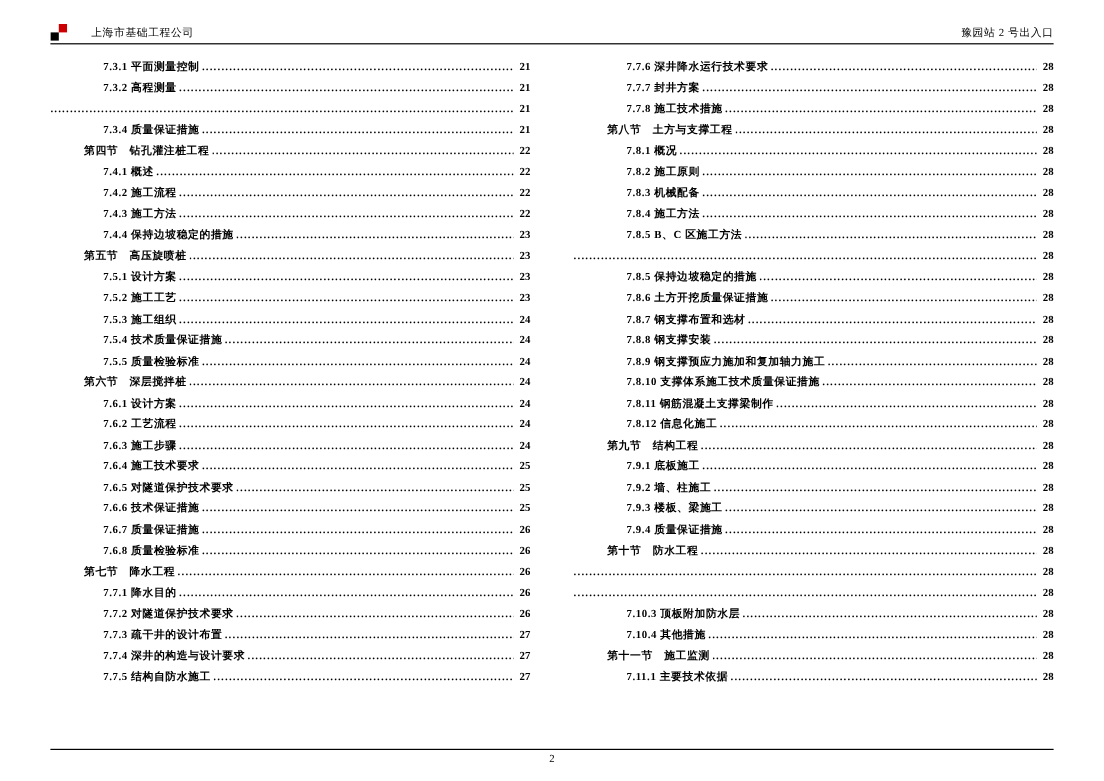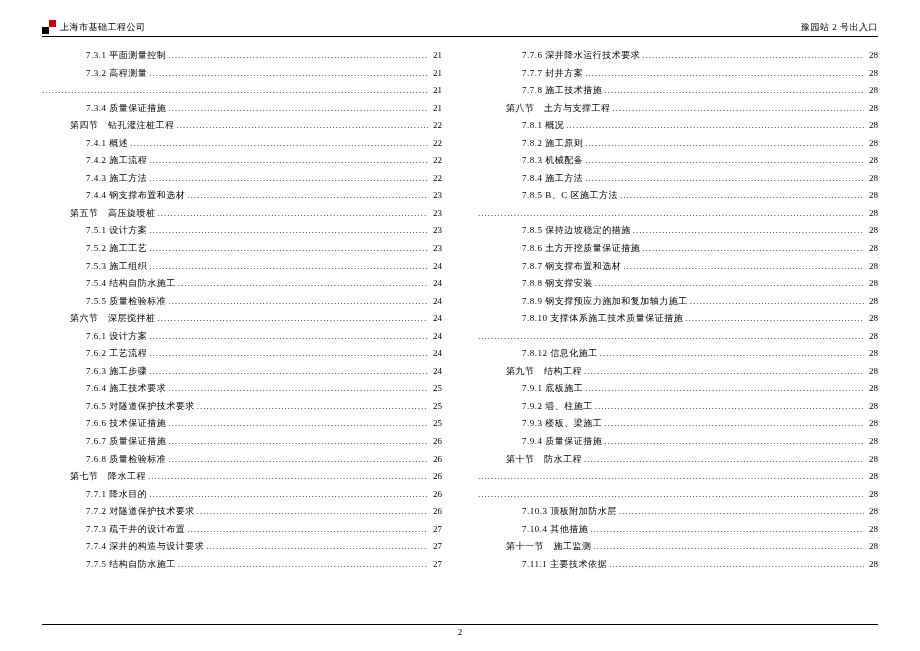--- a/index.html
+++ b/index.html
@@ -20,21 +20,21 @@
     display: flex;
     justify-content: space-between;
     align-items: flex-end;
     border-bottom: 1.5px solid #000;
     padding-bottom: 2px;
     margin-bottom: 10px;
   }
   .header-left {
     display: flex;
     align-items: flex-end;
-    gap: 4px;
+    gap: 20px;
   }
   .logo {
     width: 14px;
     height: 14px;
     position: relative;
     display: inline-block;
   }
   .logo svg { display: block; }
   .company {
     font-size: 9px;
@@ -51,20 +51,21 @@
   .col {
     flex: 1;
     min-width: 0;
   }
   .toc-line {
     display: flex;
     align-items: flex-start;
     white-space: nowrap;
     line-height: 1.95;
     font-size: 9px;
+    font-weight: bold;
   }
   .toc-label {
     flex: 0 0 auto;
     padding-right: 2px;
     letter-spacing: 0.5px;
   }
   .toc-dots {
     flex: 1 1 auto;
     overflow: hidden;
     letter-spacing: 1px;
@@ -145,21 +146,21 @@
           <span class="toc-label">7.4.2 施工流程</span>
           <span class="toc-dots"></span>
           <span class="toc-page">22</span>
         </div>
         <div class="toc-line indent-1">
           <span class="toc-label">7.4.3 施工方法</span>
           <span class="toc-dots"></span>
           <span class="toc-page">22</span>
         </div>
         <div class="toc-line indent-1">
-          <span class="toc-label">7.4.4 钢支撑布置和选材</span>
+          <span class="toc-label">7.4.4 保持边坡稳定的措施</span>
           <span class="toc-dots"></span>
           <span class="toc-page">23</span>
         </div>
         <div class="toc-line indent-0">
           <span class="toc-label">第五节　高压旋喷桩</span>
           <span class="toc-dots"></span>
           <span class="toc-page">23</span>
         </div>
         <div class="toc-line indent-1">
           <span class="toc-label">7.5.1 设计方案</span>
@@ -170,21 +171,21 @@
           <span class="toc-label">7.5.2 施工工艺</span>
           <span class="toc-dots"></span>
           <span class="toc-page">23</span>
         </div>
         <div class="toc-line indent-1">
           <span class="toc-label">7.5.3 施工组织</span>
           <span class="toc-dots"></span>
           <span class="toc-page">24</span>
         </div>
         <div class="toc-line indent-1">
-          <span class="toc-label">7.5.4 结构自防水施工</span>
+          <span class="toc-label">7.5.4 技术质量保证措施</span>
           <span class="toc-dots"></span>
           <span class="toc-page">24</span>
         </div>
         <div class="toc-line indent-1">
           <span class="toc-label">7.5.5 质量检验标准</span>
           <span class="toc-dots"></span>
           <span class="toc-page">24</span>
         </div>
         <div class="toc-line indent-0">
           <span class="toc-label">第六节　深层搅拌桩</span>
@@ -336,20 +337,21 @@
           <span class="toc-label">7.8.9 钢支撑预应力施加和复加轴力施工</span>
           <span class="toc-dots"></span>
           <span class="toc-page">28</span>
         </div>
         <div class="toc-line indent-1">
           <span class="toc-label">7.8.10 支撑体系施工技术质量保证措施</span>
           <span class="toc-dots"></span>
           <span class="toc-page">28</span>
         </div>
         <div class="toc-line indent-1">
+          <span class="toc-label">7.8.11 钢筋混凝土支撑梁制作</span>
           <span class="toc-dots"></span>
           <span class="toc-page">28</span>
         </div>
         <div class="toc-line indent-1">
           <span class="toc-label">7.8.12 信息化施工</span>
           <span class="toc-dots"></span>
           <span class="toc-page">28</span>
         </div>
         <div class="toc-line indent-0">
           <span class="toc-label">第九节　结构工程</span>

